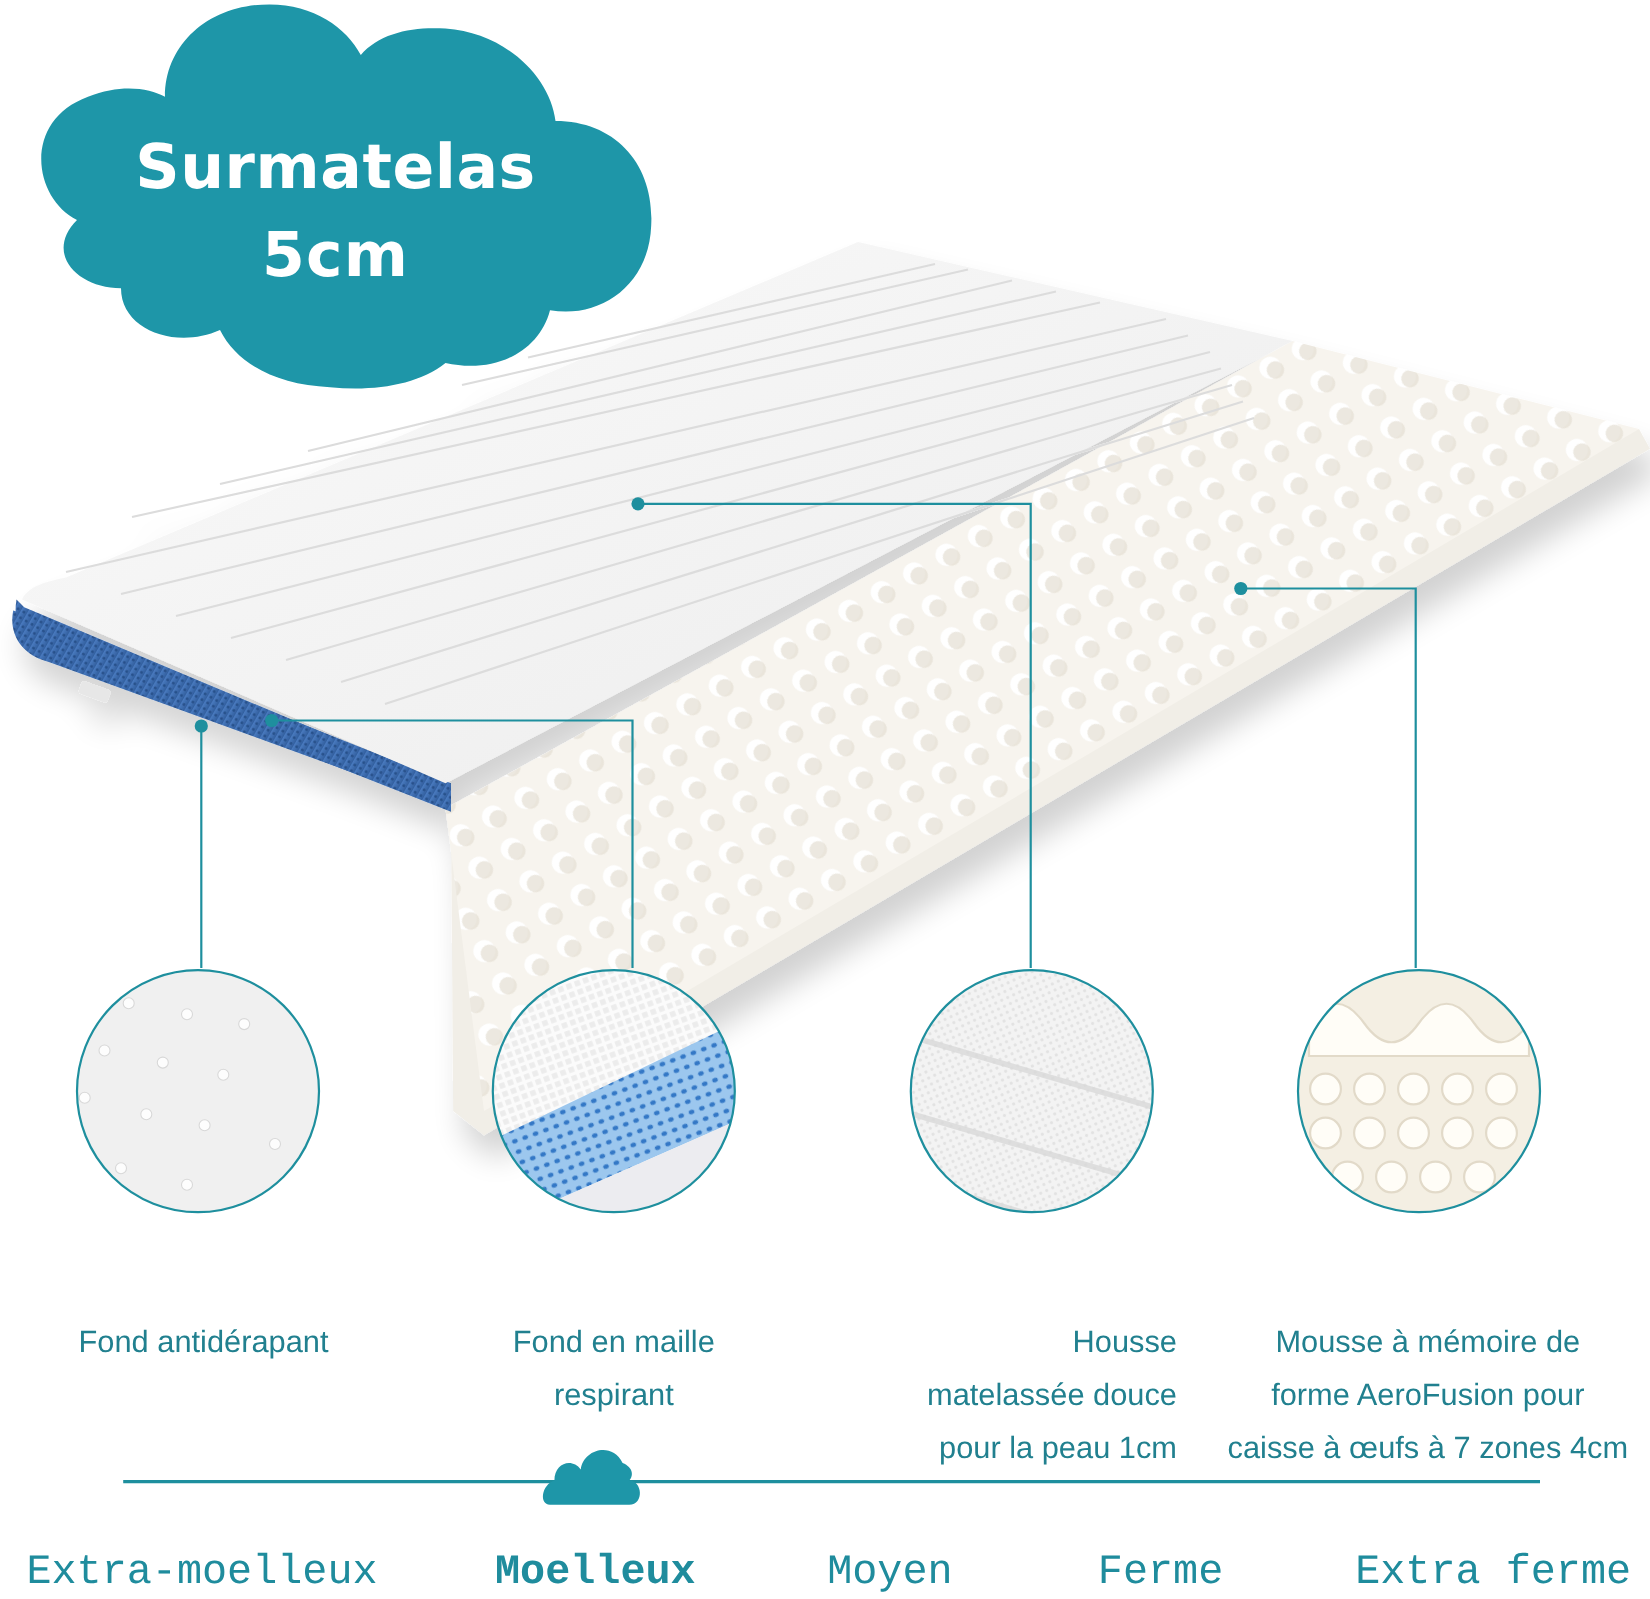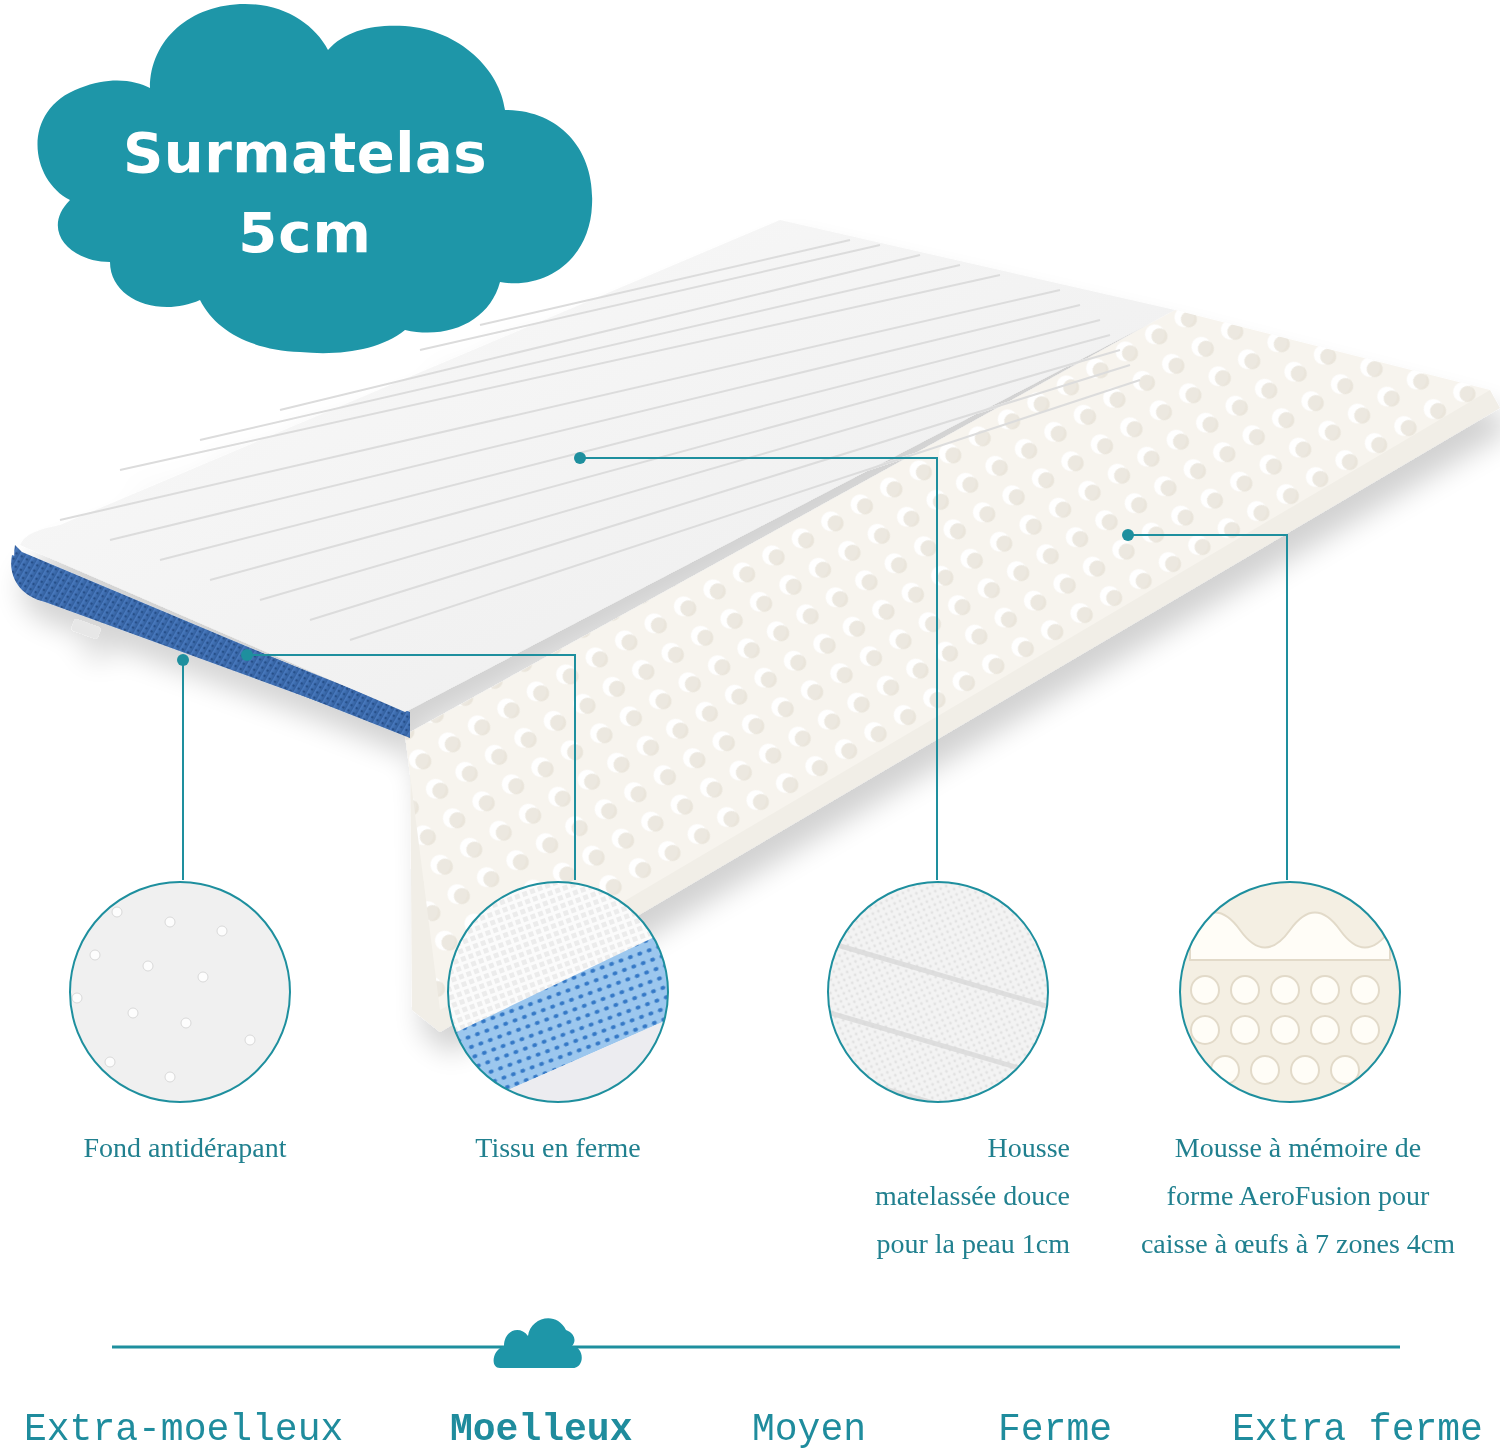--- a/index.html
+++ b/index.html
@@ -3,22 +3,22 @@
 <meta charset="utf-8">
 <style>
   html, body { margin: 0; padding: 0; background: #ffffff; }
   body { width: 1500px; height: 1454px; position: relative; overflow: hidden;
          font-family: "DejaVu Sans", "Liberation Sans", sans-serif; }
   .canvas { position: absolute; left: 0; top: 0; width: 1500px; height: 1454px; }
   .badge-title { position: absolute; left: 20px; width: 570px; text-align: center;
                  color: #ffffff; font-weight: bold; font-family: "DejaVu Sans", sans-serif; }
   .badge-line1 { top: 120px; font-size: 56px; letter-spacing: 0.5px; }
   .badge-line2 { top: 200px; font-size: 56px; letter-spacing: 1px; }
-  .feature-label { position: absolute; top: 1124px; text-align: center; color: #21808f;
-                   font-size: 28px; line-height: 48px; font-family: Liberation Serif, serif; }
+  .feature-label { position: absolute; top: 1196px; text-align: center; color: #21808f;
+                   font-size: 28px; line-height: 48px; font-family: Liberation Sans, sans-serif; }
   .firm-label { position: absolute; top: 1398px; color: #1f8c9d; font-size: 38px;
                 font-family: Liberation Mono, monospace; white-space: nowrap; margin-top: 10px; }
   .firm-label.active { font-weight: bold; }
 </style>
 </head>
 <body>
 
 <svg class="canvas" viewBox="0 0 1500 1454" xmlns="http://www.w3.org/2000/svg">
   <defs>
     <linearGradient id="coverGrad" x1="0" y1="0" x2="1" y2="1">
@@ -213,21 +213,22 @@
        C 584 1346, 586 1368, 572 1368 Z"></path>
 </svg>
 
 <div class="badge-title badge-line1">Surmatelas</div>
 <div class="badge-title badge-line2">5cm</div>
 
 <div class="feature-label" style="left:30px;width:310px;">
   <span>Fond antidérapant</span>
 </div>
 <div class="feature-label" style="left:420px;width:276px;">
-  <div>Tissu en ferme</div>
+  <div>Fond en maille</div>
+  <div>respirant</div>
 </div>
 <div class="feature-label" style="left:790px;width:280px;text-align:right;">
   <div>Housse</div>
   <div>matelassée douce</div>
   <div>pour la peau 1cm</div>
 </div>
 <div class="feature-label" style="left:1090px;width:416px;">
   <div>Mousse à mémoire de</div>
   <div>forme AeroFusion pour</div>
   <div>caisse à œufs à 7 zones 4cm</div>

